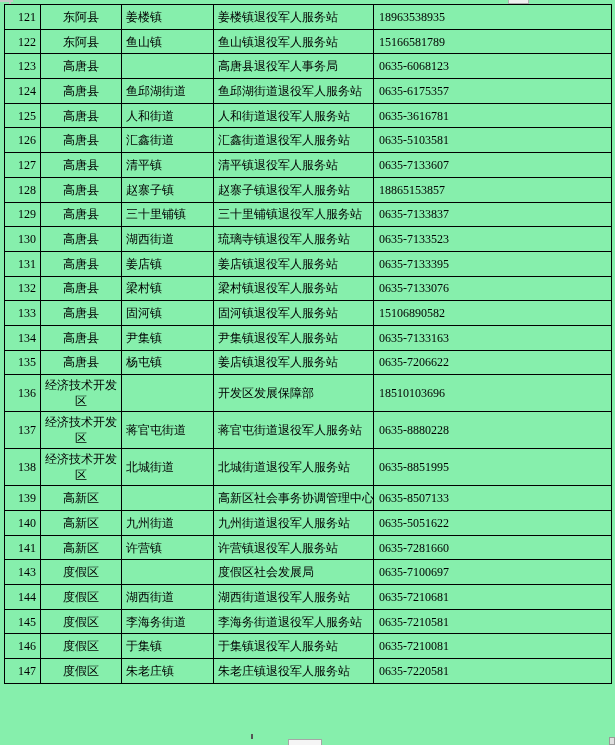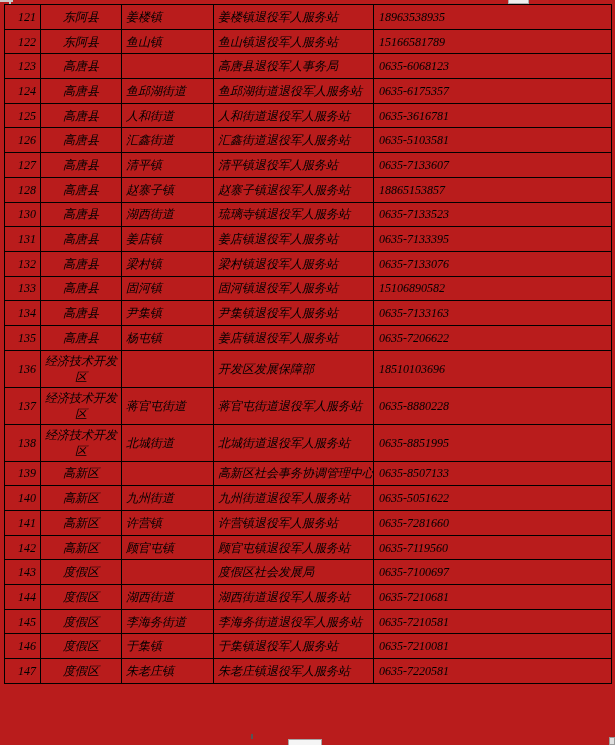--- a/index.html
+++ b/index.html
@@ -10,22 +10,21 @@
     width: 615px;
     height: 745px;
     background: #ffffff;
     overflow: hidden;
     position: relative;
     font-family: "Liberation Serif", "DejaVu Serif", serif;
   }
   .page {
     position: absolute;
     inset: 0;
-    background: #b91c1c;
-    font-style: italic;
+    background: #86efac;
   }
   table.doc-table {
     position: absolute;
     left: 4px;
     top: 4px;
     width: 608px;
     border-collapse: collapse;
     table-layout: fixed;
     font-size: 12px;
     color: #000000;
@@ -159,20 +158,27 @@
           <td class="c-phone">0635-7133607</td>
         </tr>
         <tr>
           <td class="c-no">128</td>
           <td class="c-county">高唐县</td>
           <td class="c-town">赵寨子镇</td>
           <td class="c-org">赵寨子镇退役军人服务站</td>
           <td class="c-phone">18865153857</td>
         </tr>
         <tr>
+          <td class="c-no">129</td>
+          <td class="c-county">高唐县</td>
+          <td class="c-town">三十里铺镇</td>
+          <td class="c-org">三十里铺镇退役军人服务站</td>
+          <td class="c-phone">0635-7133837</td>
+        </tr>
+        <tr>
           <td class="c-no">130</td>
           <td class="c-county">高唐县</td>
           <td class="c-town">湖西街道</td>
           <td class="c-org">琉璃寺镇退役军人服务站</td>
           <td class="c-phone">0635-7133523</td>
         </tr>
         <tr>
           <td class="c-no">131</td>
           <td class="c-county">高唐县</td>
           <td class="c-town">姜店镇</td>
@@ -241,27 +247,20 @@
           <td class="c-town">九州街道</td>
           <td class="c-org">九州街道退役军人服务站</td>
           <td class="c-phone">0635-5051622</td>
         </tr>
         <tr>
           <td class="c-no">141</td>
           <td class="c-county">高新区</td>
           <td class="c-town">许营镇</td>
           <td class="c-org">许营镇退役军人服务站</td>
           <td class="c-phone">0635-7281660</td>
-        </tr>
-        <tr>
-          <td class="c-no">142</td>
-          <td class="c-county">高新区</td>
-          <td class="c-town">顾官屯镇</td>
-          <td class="c-org">顾官屯镇退役军人服务站</td>
-          <td class="c-phone">0635-7119560</td>
         </tr>
         <tr>
           <td class="c-no">143</td>
           <td class="c-county">度假区</td>
           <td class="c-town"></td>
           <td class="c-org">度假区社会发展局</td>
           <td class="c-phone">0635-7100697</td>
         </tr>
         <tr>
           <td class="c-no">144</td>

